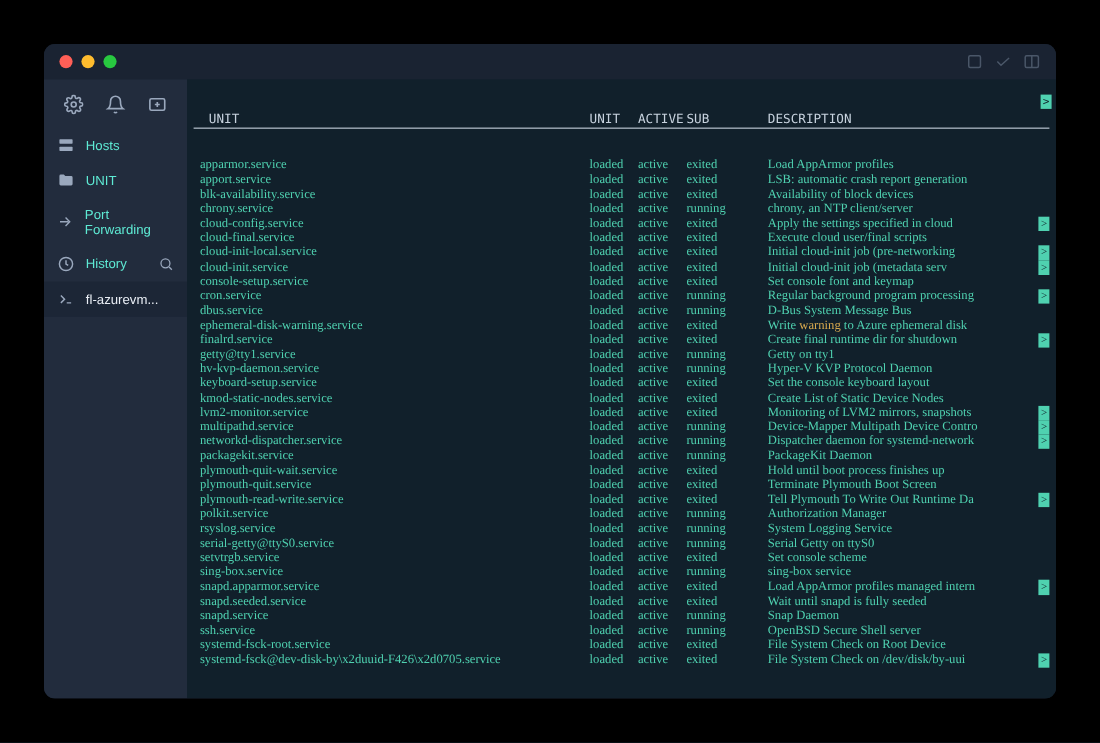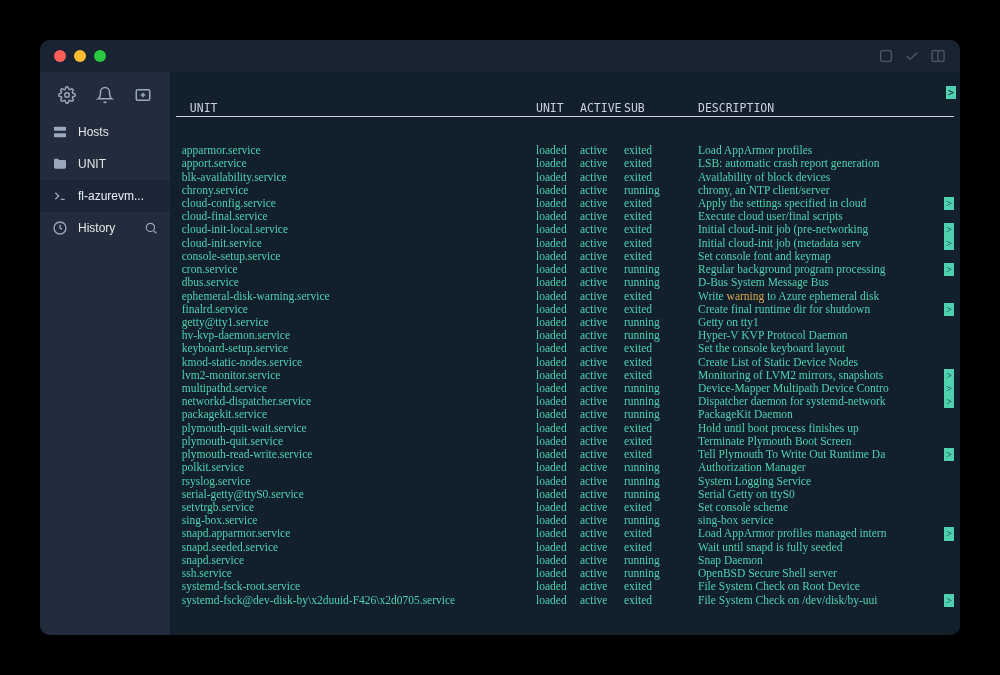--- a/index.html
+++ b/index.html
@@ -70,21 +70,21 @@
     color: #9aa8bd;
     cursor: pointer;
     width: 18px; height: 18px;
     display:flex; align-items:center; justify-content:center;
   }
   .nav-item {
     display: flex;
     align-items: center;
     gap: 10px;
     padding: 8px 12px;
-    color: #e5e5e5;
+    color: #5eead4;
     font-family: -apple-system, 'Segoe UI', sans-serif;
     font-size: 12px;
     cursor: pointer;
   }
   .nav-item .nicon {
     width: 16px;
     display:flex; justify-content:center;
     color:#9aa8bd;
   }
   .nav-item.active {
@@ -198,45 +198,53 @@
         <span>Hosts</span>
       </div>
       <div class="nav-item">
         <span class="nicon">
             <svg viewBox="0 0 24 24" fill="currentColor">
               <path d="M3 6a2 2 0 0 1 2-2h4l2 2h8a2 2 0 0 1 2 2v9a2 2 0 0 1-2 2H5a2 2 0 0 1-2-2z"></path>
             </svg>
           </span>
         <span>UNIT</span>
       </div>
-      <div class="nav-item active">
-        <span class="nicon">
-            <svg viewBox="0 0 24 24" fill="none" stroke="currentColor" stroke-width="2">
-              <path d="M5 7l5 5-5 5M13 17h6"></path>
-            </svg>
-          </span>
-        <span>fl-azurevm...</span>
+      <div class="nav-item">
+        <span class="nicon">
+            <svg viewBox="0 0 24 24" fill="currentColor">
+              <path d="M4 12h12M12 6l6 6-6 6" stroke="currentColor" stroke-width="2" fill="none"></path>
+            </svg>
+          </span>
+        <span>Port Forwarding</span>
       </div>
       <div class="nav-item" style="justify-content:space-between;">
         <span style="display:flex;align-items:center;gap:10px;">
           <span class="nicon">
               <svg viewBox="0 0 24 24" fill="none" stroke="currentColor" stroke-width="2">
                 <circle cx="12" cy="12" r="9"></circle>
                 <path d="M12 7v5l3 2"></path>
               </svg>
             </span>
           <span>History</span>
         </span>
         <span class="nicon" style="width:14px;">
             <svg viewBox="0 0 24 24" fill="none" stroke="currentColor" stroke-width="2">
               <circle cx="11" cy="11" r="7"></circle>
               <line x1="21" y1="21" x2="16.65" y2="16.65"></line>
             </svg>
           </span>
       </div>
+      <div class="nav-item active">
+        <span class="nicon">
+            <svg viewBox="0 0 24 24" fill="none" stroke="currentColor" stroke-width="2">
+              <path d="M5 7l5 5-5 5M13 17h6"></path>
+            </svg>
+          </span>
+        <span>fl-azurevm...</span>
+      </div>
     </div>
 
     <div class="terminal">
       <div class="hdr-row">
         <span class="col-unit">  UNIT</span><span class="col-load">UNIT  </span><span class="col-active">ACTIVE</span><span class="col-sub">SUB    </span><span class="col-desc">DESCRIPTION</span><span class="right-arrow" style="top:14px;">&gt;</span>
       </div>
       <div class="svc-rows" id="svc-rows"><div class="svc-row"><span class="col-unit">  apparmor.service</span><span class="col-load">loaded</span><span class="col-active">active</span><span class="col-sub">exited </span><span class="col-desc">Load AppArmor profiles</span></div><div class="svc-row"><span class="col-unit">  apport.service</span><span class="col-load">loaded</span><span class="col-active">active</span><span class="col-sub">exited </span><span class="col-desc">LSB: automatic crash report generation</span></div><div class="svc-row"><span class="col-unit">  blk-availability.service</span><span class="col-load">loaded</span><span class="col-active">active</span><span class="col-sub">exited </span><span class="col-desc">Availability of block devices</span></div><div class="svc-row"><span class="col-unit">  chrony.service</span><span class="col-load">loaded</span><span class="col-active">active</span><span class="col-sub">running</span><span class="col-desc">chrony, an NTP client/server</span></div><div class="svc-row"><span class="col-unit">  cloud-config.service</span><span class="col-load">loaded</span><span class="col-active">active</span><span class="col-sub">exited </span><span class="col-desc">Apply the settings specified in cloud</span><span class="right-arrow" style="position: static; margin-left: auto;">&gt;</span></div><div class="svc-row"><span class="col-unit">  cloud-final.service</span><span class="col-load">loaded</span><span class="col-active">active</span><span class="col-sub">exited </span><span class="col-desc">Execute cloud user/final scripts</span></div><div class="svc-row"><span class="col-unit">  cloud-init-local.service</span><span class="col-load">loaded</span><span class="col-active">active</span><span class="col-sub">exited </span><span class="col-desc">Initial cloud-init job (pre-networking</span><span class="right-arrow" style="position: static; margin-left: auto;">&gt;</span></div><div class="svc-row"><span class="col-unit">  cloud-init.service</span><span class="col-load">loaded</span><span class="col-active">active</span><span class="col-sub">exited </span><span class="col-desc">Initial cloud-init job (metadata serv</span><span class="right-arrow" style="position: static; margin-left: auto;">&gt;</span></div><div class="svc-row"><span class="col-unit">  console-setup.service</span><span class="col-load">loaded</span><span class="col-active">active</span><span class="col-sub">exited </span><span class="col-desc">Set console font and keymap</span></div><div class="svc-row"><span class="col-unit">  cron.service</span><span class="col-load">loaded</span><span class="col-active">active</span><span class="col-sub">running</span><span class="col-desc">Regular background program processing</span><span class="right-arrow" style="position: static; margin-left: auto;">&gt;</span></div><div class="svc-row"><span class="col-unit">  dbus.service</span><span class="col-load">loaded</span><span class="col-active">active</span><span class="col-sub">running</span><span class="col-desc">D-Bus System Message Bus</span></div><div class="svc-row"><span class="col-unit">  ephemeral-disk-warning.service</span><span class="col-load">loaded</span><span class="col-active">active</span><span class="col-sub">exited </span><span class="col-desc"><span>Write </span><span class="warn">warning</span><span> to Azure ephemeral disk</span></span></div><div class="svc-row"><span class="col-unit">  finalrd.service</span><span class="col-load">loaded</span><span class="col-active">active</span><span class="col-sub">exited </span><span class="col-desc">Create final runtime dir for shutdown</span><span class="right-arrow" style="position: static; margin-left: auto;">&gt;</span></div><div class="svc-row"><span class="col-unit">  getty@tty1.service</span><span class="col-load">loaded</span><span class="col-active">active</span><span class="col-sub">running</span><span class="col-desc">Getty on tty1</span></div><div class="svc-row"><span class="col-unit">  hv-kvp-daemon.service</span><span class="col-load">loaded</span><span class="col-active">active</span><span class="col-sub">running</span><span class="col-desc">Hyper-V KVP Protocol Daemon</span></div><div class="svc-row"><span class="col-unit">  keyboard-setup.service</span><span class="col-load">loaded</span><span class="col-active">active</span><span class="col-sub">exited </span><span class="col-desc">Set the console keyboard layout</span></div><div class="svc-row"><span class="col-unit">  kmod-static-nodes.service</span><span class="col-load">loaded</span><span class="col-active">active</span><span class="col-sub">exited </span><span class="col-desc">Create List of Static Device Nodes</span></div><div class="svc-row"><span class="col-unit">  lvm2-monitor.service</span><span class="col-load">loaded</span><span class="col-active">active</span><span class="col-sub">exited </span><span class="col-desc">Monitoring of LVM2 mirrors, snapshots</span><span class="right-arrow" style="position: static; margin-left: auto;">&gt;</span></div><div class="svc-row"><span class="col-unit">  multipathd.service</span><span class="col-load">loaded</span><span class="col-active">active</span><span class="col-sub">running</span><span class="col-desc">Device-Mapper Multipath Device Contro</span><span class="right-arrow" style="position: static; margin-left: auto;">&gt;</span></div><div class="svc-row"><span class="col-unit">  networkd-dispatcher.service</span><span class="col-load">loaded</span><span class="col-active">active</span><span class="col-sub">running</span><span class="col-desc">Dispatcher daemon for systemd-network</span><span class="right-arrow" style="position: static; margin-left: auto;">&gt;</span></div><div class="svc-row"><span class="col-unit">  packagekit.service</span><span class="col-load">loaded</span><span class="col-active">active</span><span class="col-sub">running</span><span class="col-desc">PackageKit Daemon</span></div><div class="svc-row"><span class="col-unit">  plymouth-quit-wait.service</span><span class="col-load">loaded</span><span class="col-active">active</span><span class="col-sub">exited </span><span class="col-desc">Hold until boot process finishes up</span></div><div class="svc-row"><span class="col-unit">  plymouth-quit.service</span><span class="col-load">loaded</span><span class="col-active">active</span><span class="col-sub">exited </span><span class="col-desc">Terminate Plymouth Boot Screen</span></div><div class="svc-row"><span class="col-unit">  plymouth-read-write.service</span><span class="col-load">loaded</span><span class="col-active">active</span><span class="col-sub">exited </span><span class="col-desc">Tell Plymouth To Write Out Runtime Da</span><span class="right-arrow" style="position: static; margin-left: auto;">&gt;</span></div><div class="svc-row"><span class="col-unit">  polkit.service</span><span class="col-load">loaded</span><span class="col-active">active</span><span class="col-sub">running</span><span class="col-desc">Authorization Manager</span></div><div class="svc-row"><span class="col-unit">  rsyslog.service</span><span class="col-load">loaded</span><span class="col-active">active</span><span class="col-sub">running</span><span class="col-desc">System Logging Service</span></div><div class="svc-row"><span class="col-unit">  serial-getty@ttyS0.service</span><span class="col-load">loaded</span><span class="col-active">active</span><span class="col-sub">running</span><span class="col-desc">Serial Getty on ttyS0</span></div><div class="svc-row"><span class="col-unit">  setvtrgb.service</span><span class="col-load">loaded</span><span class="col-active">active</span><span class="col-sub">exited </span><span class="col-desc">Set console scheme</span></div><div class="svc-row"><span class="col-unit">  sing-box.service</span><span class="col-load">loaded</span><span class="col-active">active</span><span class="col-sub">running</span><span class="col-desc">sing-box service</span></div><div class="svc-row"><span class="col-unit">  snapd.apparmor.service</span><span class="col-load">loaded</span><span class="col-active">active</span><span class="col-sub">exited </span><span class="col-desc">Load AppArmor profiles managed intern</span><span class="right-arrow" style="position: static; margin-left: auto;">&gt;</span></div><div class="svc-row"><span class="col-unit">  snapd.seeded.service</span><span class="col-load">loaded</span><span class="col-active">active</span><span class="col-sub">exited </span><span class="col-desc">Wait until snapd is fully seeded</span></div><div class="svc-row"><span class="col-unit">  snapd.service</span><span class="col-load">loaded</span><span class="col-active">active</span><span class="col-sub">running</span><span class="col-desc">Snap Daemon</span></div><div class="svc-row"><span class="col-unit">  ssh.service</span><span class="col-load">loaded</span><span class="col-active">active</span><span class="col-sub">running</span><span class="col-desc">OpenBSD Secure Shell server</span></div><div class="svc-row"><span class="col-unit">  systemd-fsck-root.service</span><span class="col-load">loaded</span><span class="col-active">active</span><span class="col-sub">exited </span><span class="col-desc">File System Check on Root Device</span></div><div class="svc-row"><span class="col-unit">  systemd-fsck@dev-disk-by\x2duuid-F426\x2d0705.service</span><span class="col-load">loaded</span><span class="col-active">active</span><span class="col-sub">exited </span><span class="col-desc">File System Check on /dev/disk/by-uui</span><span class="right-arrow" style="position: static; margin-left: auto;">&gt;</span></div></div>
     </div>
 
   </div>

